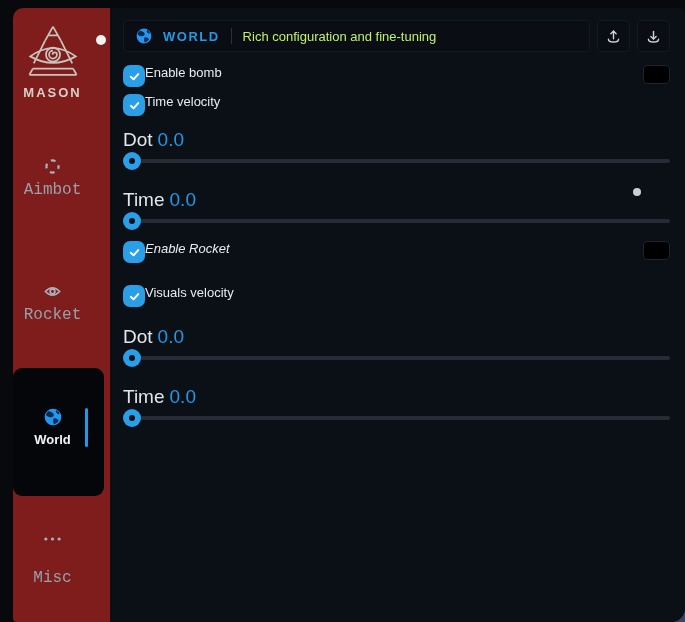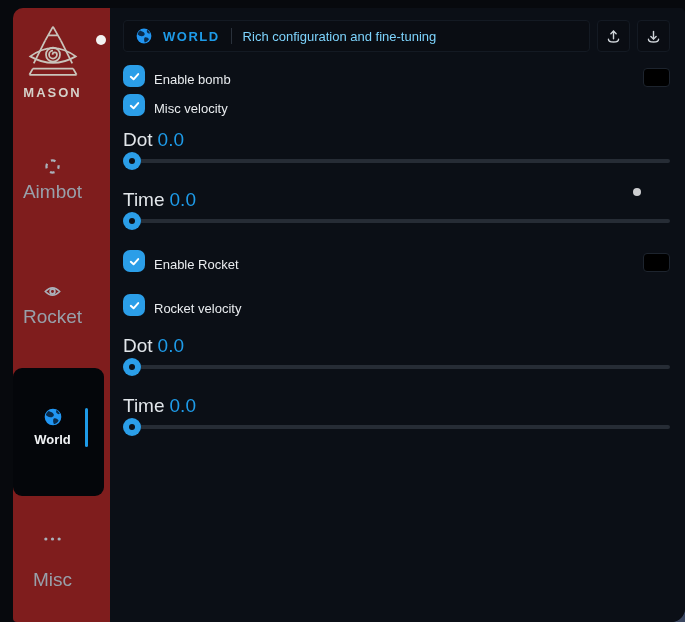--- a/index.html
+++ b/index.html
@@ -21,21 +21,21 @@
 
   
   .sidebar{position:absolute;left:0;top:0;bottom:0;width:97px;background:#7f1d1d;}
   .side-block{position:absolute;left:0;width:79px;display:flex;flex-direction:column;align-items:center;}
   .logo{top:16px;gap:5px;}
   .logo svg{width:56px;height:56px;stroke:#c9c4bb;fill:none;stroke-width:2;}
   .brand{font-size:13px;font-weight:bold;letter-spacing:2px;color:#d5d1c9;}
 
   .nav-item{cursor:pointer;gap:6px;color:#9aa2ac;}
   .nav-item svg{width:17px;height:17px;color:#aab1ba;}
-  .nav-label{font-size:19px;color:#98a0aa;}
+  .nav-label{font-size:16px;color:#98a0aa;font-family:Liberation Mono, monospace;}
   .nav-aimbot{top:150px;}
   .nav-visuals{top:275px;}
   .nav-misc{top:528px;gap:27px;}
   .nav-misc svg{width:19px;height:6px;}
 
   .world-box{
     position:absolute;left:0;top:360px;width:91px;height:128px;
     background:#04060a;border-radius:9px;cursor:pointer;
   }
   .world-inner{position:absolute;left:0;top:40px;width:79px;display:flex;flex-direction:column;align-items:center;gap:6px;}
@@ -47,29 +47,29 @@
   .main{position:absolute;left:97px;right:0;top:0;bottom:0;padding:12px 15px 0 13px;background:#0b0f16;}
 
   .header-row{display:flex;gap:7px;height:32px;}
   .header-bar{
     flex:1;background:#0a0d13;border:1px solid #141a23;border-radius:4px;
     display:flex;align-items:center;gap:11px;padding:0 12px;box-sizing:border-box;
   }
   .header-bar svg{width:16px;height:16px;flex:none;}
   .page-title{font-size:13px;font-weight:bold;letter-spacing:1.5px;color:#1e9be8;}
   .v-divider{width:1px;height:16px;background:#2a313b;}
-  .page-subtitle{font-size:13px;color:#7dd3fc;}
+  .page-subtitle{font-size:13px;color:#bef264;}
   .icon-btn{
     width:31px;background:#0a0d13;border:1px solid #141a23;border-radius:4px;
     display:flex;align-items:center;justify-content:center;cursor:pointer;color:#cfd4d9;
   }
   .icon-btn svg{width:15px;height:15px;}
 
-  .toggle-row{display:flex;align-items:flex-end;gap:9px;height:22px;}
-  .mt13{margin-top:13px;} .mt7{margin-top:7px;} .mt11{margin-top:20px;} .mt12{margin-top:22px;} .mt16{margin-top:16px;}
+  .toggle-row{display:flex;align-items:flex-start;height:22px;}
+  .mt13{margin-top:13px;} .mt7{margin-top:7px;} .mt11{margin-top:11px;font-style:italic;} .mt12{margin-top:22px;} .mt16{margin-top:16px;}
   .checkbox{
     width:22px;height:22px;border-radius:7px;background:#2b9ee8;flex:none;
     display:flex;align-items:center;justify-content:center;cursor:pointer;
   }
   .checkbox svg{width:13px;height:13px;}
   .toggle-label{font-size:13px;color:#e9ecef;}
   .swatch{
     margin-left:auto;width:27px;height:19px;border-radius:4px;
     background:#000;border:1px solid #1d242e;cursor:pointer;box-sizing:border-box;
   }
@@ -198,21 +198,21 @@
       <span class="toggle-label">Enable bomb</span>
       <div class="swatch"></div>
     </div>
 
     <div class="toggle-row mt7">
       <div class="checkbox">
         <svg viewBox="0 0 14 14">
           <path d="M3 7.3 6 10 11 4.4" stroke="#fff" stroke-width="2.1" fill="none" stroke-linecap="round" stroke-linejoin="round"></path>
         </svg>
       </div>
-      <span class="toggle-label">Misc velocity</span>
+      <span class="toggle-label">Time velocity</span>
     </div>
 
     <div class="slider-label mt16">
       <span class="slider-name">Dot</span><span class="slider-value">0.0</span>
     </div>
     <div class="slider-track-row">
       <div class="track"></div>
       <div class="handle"></div>
     </div>
 
@@ -233,21 +233,21 @@
       <span class="toggle-label">Enable Rocket</span>
       <div class="swatch"></div>
     </div>
 
     <div class="toggle-row mt12">
       <div class="checkbox">
         <svg viewBox="0 0 14 14">
           <path d="M3 7.3 6 10 11 4.4" stroke="#fff" stroke-width="2.1" fill="none" stroke-linecap="round" stroke-linejoin="round"></path>
         </svg>
       </div>
-      <span class="toggle-label">Rocket velocity</span>
+      <span class="toggle-label">Visuals velocity</span>
     </div>
 
     <div class="slider-label mt12">
       <span class="slider-name">Dot</span><span class="slider-value">0.0</span>
     </div>
     <div class="slider-track-row">
       <div class="track"></div>
       <div class="handle"></div>
     </div>
 

